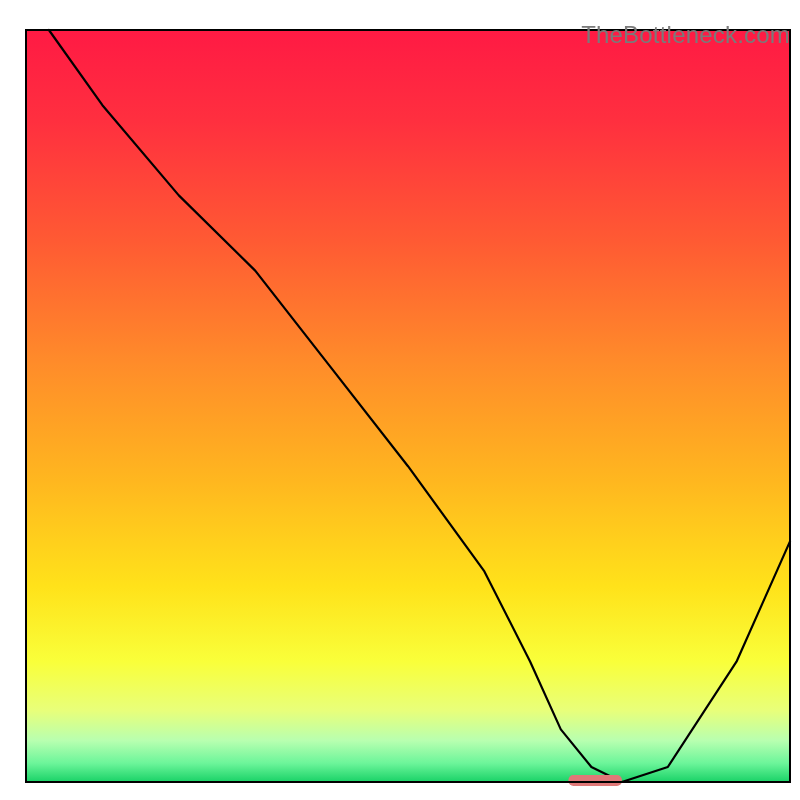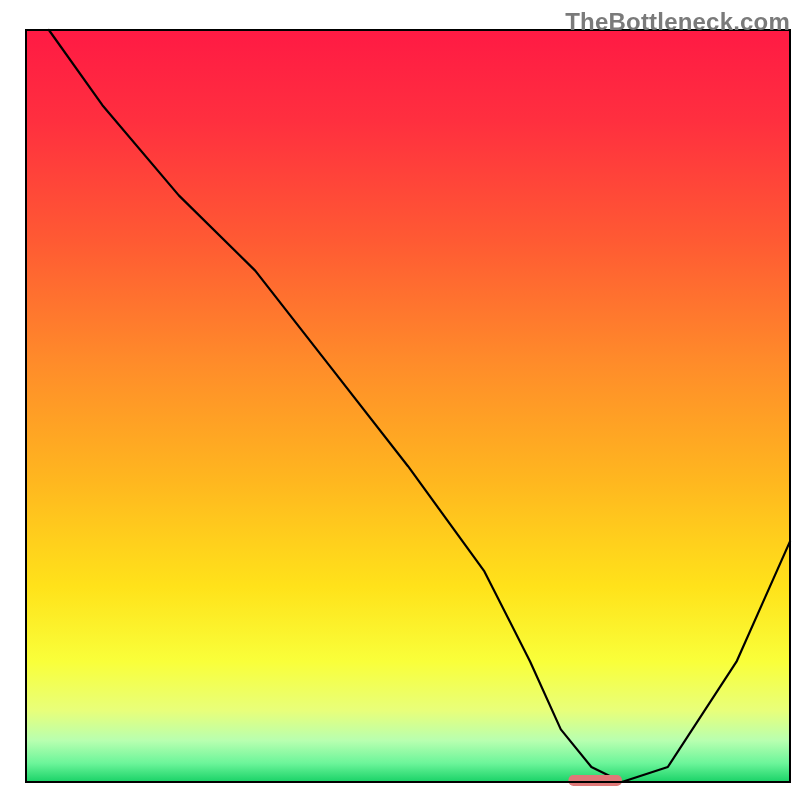--- a/index.html
+++ b/index.html
@@ -10,24 +10,24 @@
     background: #ffffff;
     font-family: Arial, Helvetica, sans-serif;
   }
   .stage {
     position: relative;
     width: 800px;
     height: 800px;
   }
   .watermark {
     position: absolute;
-    top: 8px;
+    top: 21px;
     right: 10px;
     font-size: 24px;
-    font-weight: 700;
+    font-weight: 400;
     color: #7a7a7a;
     letter-spacing: 0.2px;
     user-select: none;
     margin-left: 14px;
   }
   svg.chart {
     position: absolute;
     left: 0;
     top: 0;
   }

